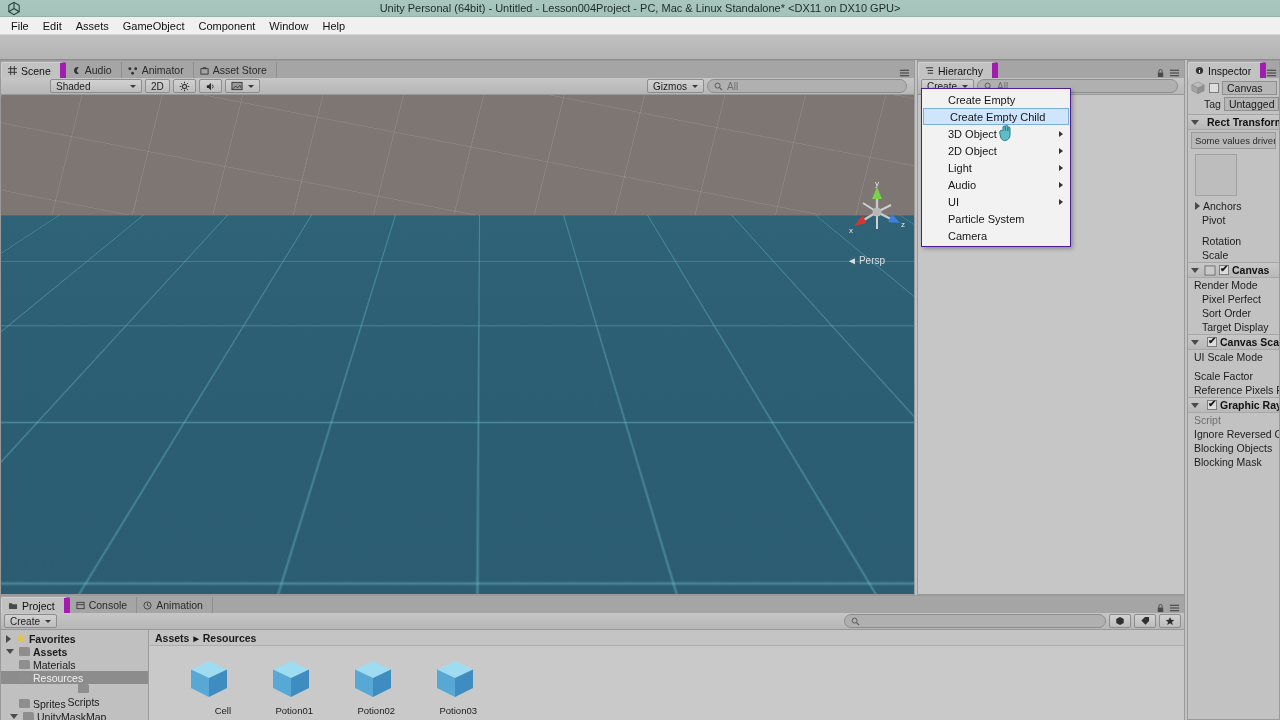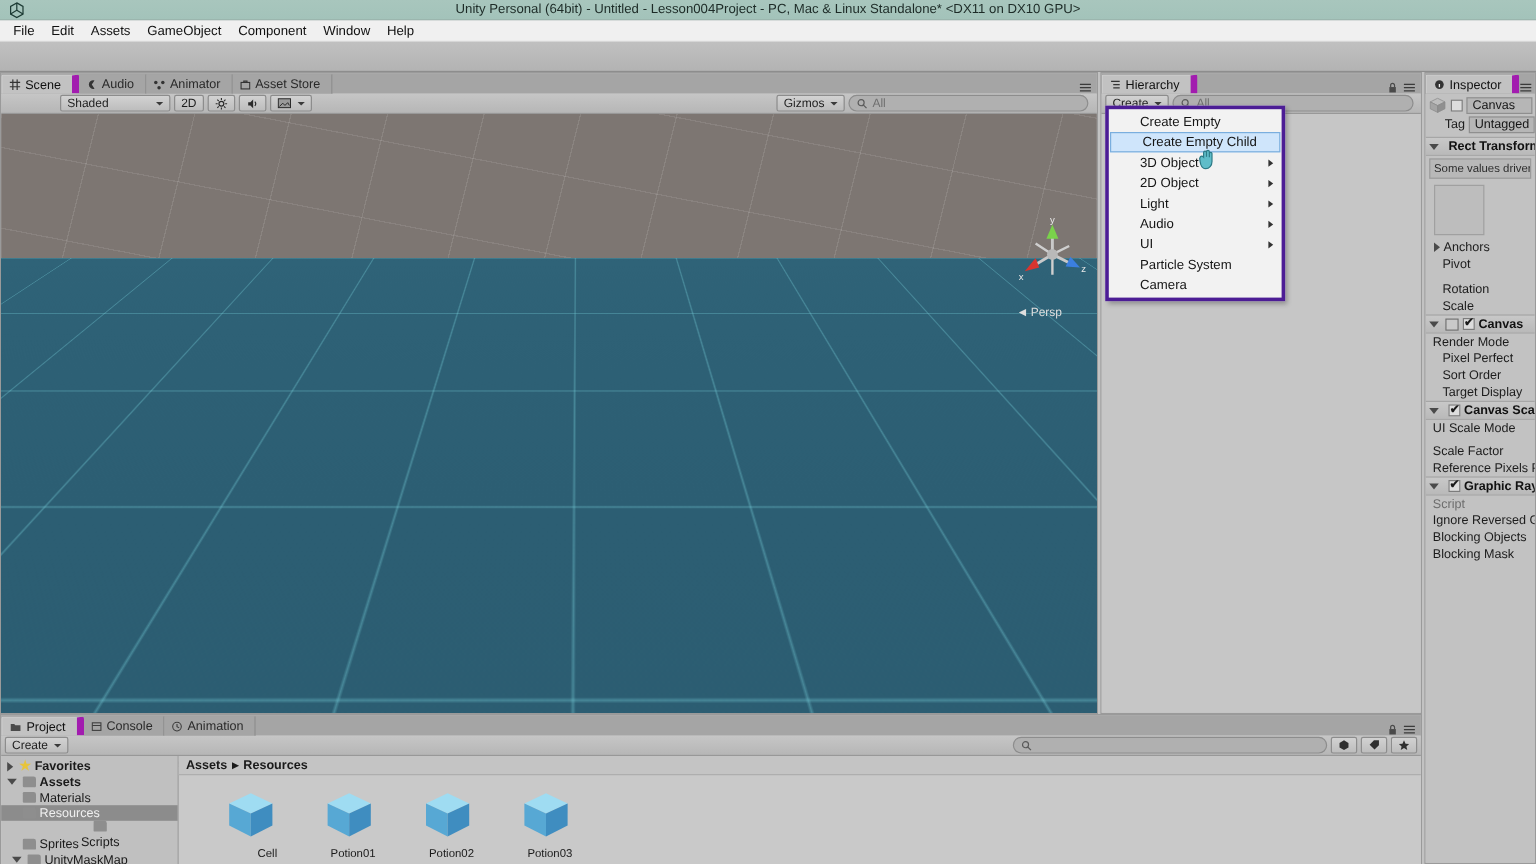--- a/index.html
+++ b/index.html
@@ -169,21 +169,21 @@
   .character { position: absolute; left: 306px; top: 150px; width: 140px; height: 200px; }
 
   
   #hierarchy-panel { left: 917px; top: 60px; width: 268px; height: 535px; }
   .hier-body { position: absolute; left: 0; top: 34px; right: 0; bottom: 0; background: #c6c6c6; }
   .panel-icons { margin-left: auto; display: flex; gap: 4px; padding-right: 4px; }
 
   
   .ctxmenu {
     position: absolute; left: 921px; top: 88px; width: 150px;
-    background: #f2f2f2; border: 3px solid #4c1d95;
+    background: #f2f2f2; border: 1px solid #4c1d95;
     box-shadow: 2px 2px 4px rgba(0,0,0,.28);
     padding: 2px 0;
     z-index: 50;
   }
   .ctx-item {
     height: 17px; display: flex; align-items: center;
     padding: 0 8px 0 26px; font-size: 11px; color: #151515;
     position: relative; white-space: nowrap;
   }
   .ctx-item.sel {

